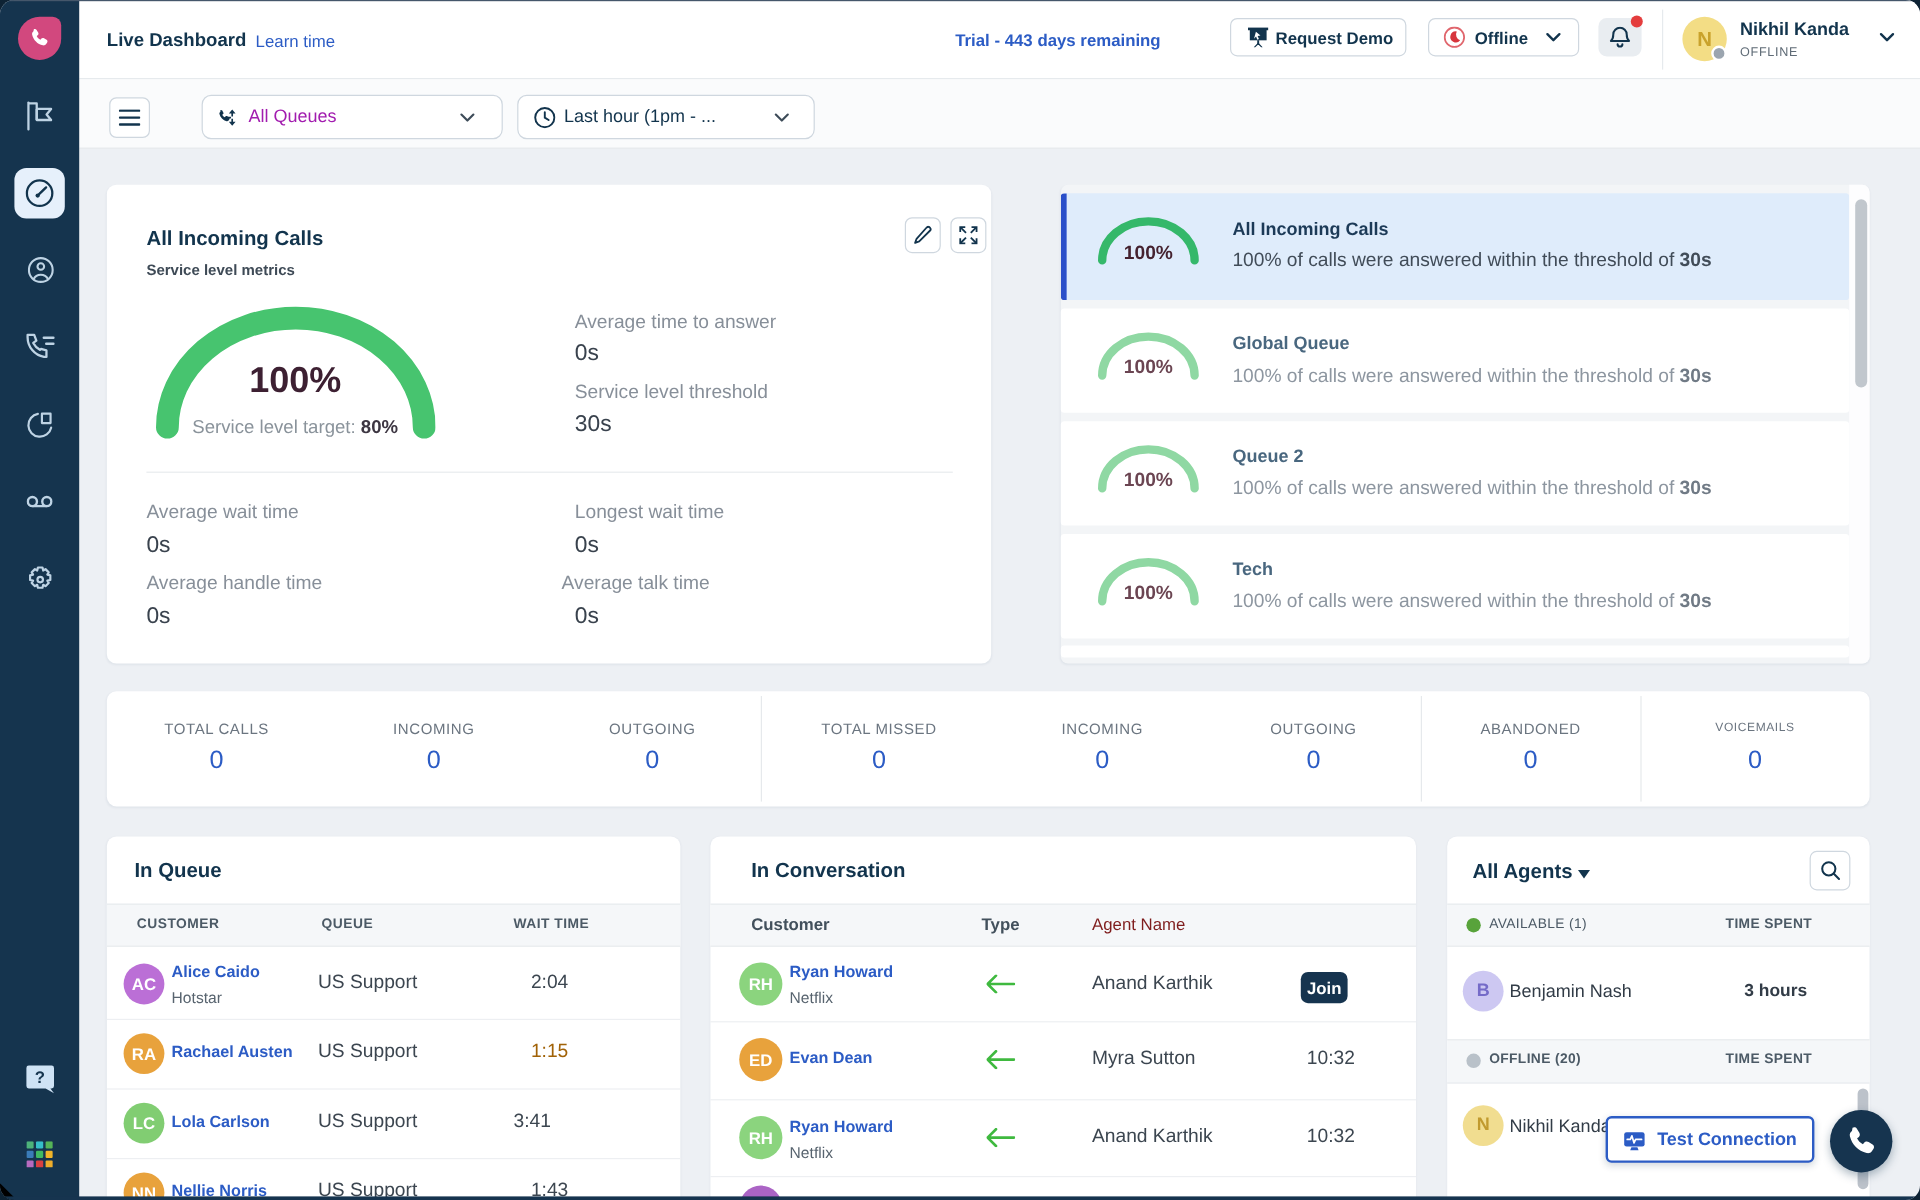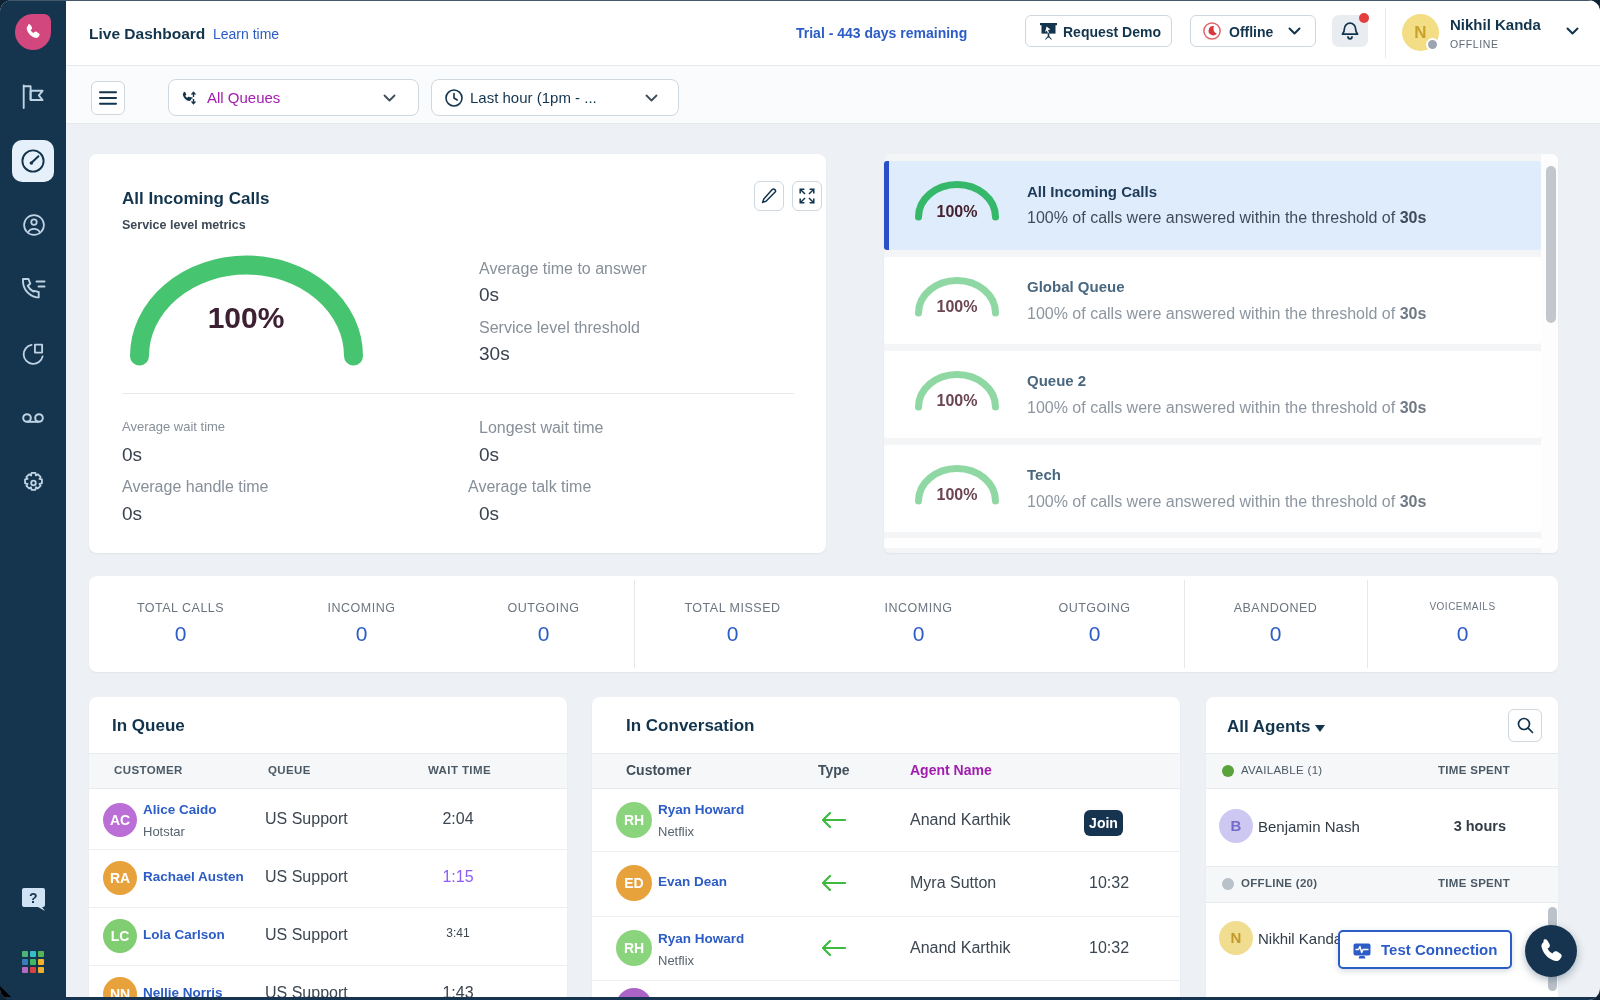--- a/index.html
+++ b/index.html
@@ -189,27 +189,28 @@
         <path d="M1.5 14.5 L6 10"></path>
         <path d="M14.8 10.6 v4.2 h-4.2"></path>
         <path d="M14.5 14.5 L10 10"></path>
       </g>
     </svg>
 
 <svg class="abs" style="left:130px;top:246px" width="233" height="122" viewBox="0 0 233 122">
       <path d="M 9.5 110 A 107 91 0 0 1 223.5 110" fill="none" stroke="#47c46f" stroke-width="19" stroke-linecap="round"></path>
     </svg>
 <div class="abs" style="left:129px;top:301px;width:234px;text-align:center;font-size:30px;font-weight:bold;color:#3d2032">100%</div>
+<div class="abs" style="left:29px;top:348px;width:434px;text-align:center;font-size:15.5px;color:#8a939b">Service level target: <span style="color:#3d3642;font-weight:bold">80%</span></div>
 
 <div class="abs glabel" style="left:479px;top:260px;font-size:16px">Average time to answer</div>
 <div class="abs" style="left:479px;top:284px;font-size:19px;color:#39424d">0s</div>
 <div class="abs glabel" style="left:479px;top:319px;font-size:16px">Service level threshold</div>
 <div class="abs" style="left:479px;top:343px;font-size:19px;color:#39424d">30s</div>
 <div class="abs" style="left:122px;top:393px;width:672px;height:1px;background:#e8ebee"></div>
-<div class="abs glabel" style="left:122px;top:419px;font-size:13px">Average wait time</div>
+<div class="abs glabel" style="left:122px;top:419px;font-size:16px">Average wait time</div>
 <div class="abs" style="left:122px;top:444px;font-size:19px;color:#39424d">0s</div>
 <div class="abs glabel" style="left:479px;top:419px;font-size:16px">Longest wait time</div>
 <div class="abs" style="left:479px;top:444px;font-size:19px;color:#39424d">0s</div>
 <div class="abs glabel" style="left:122px;top:478px;font-size:16px">Average handle time</div>
 <div class="abs" style="left:122px;top:503px;font-size:19px;color:#39424d">0s</div>
 <div class="abs glabel" style="left:468px;top:478px;font-size:16px">Average talk time</div>
 <div class="abs" style="left:479px;top:503px;font-size:19px;color:#39424d">0s</div>
 
 <div class="card" style="left:884px;top:154px;width:674px;height:399px;border-radius:6px;background:#f3f5f7"></div>
 
@@ -283,38 +284,38 @@
 
 <div class="abs" style="left:103px;top:803px;width:34px;height:34px;border-radius:50%;background:#bb6fd6;color:#fff;text-align:center;line-height:34px;font-size:14px;font-weight:bold">AC</div>
 <div class="abs blue" style="left:143px;top:802px;font-size:13.5px;font-weight:bold">Alice Caido</div>
 <div class="abs" style="left:143px;top:824px;font-size:13px;color:#58646f">Hotstar</div>
 <div class="abs" style="left:265px;top:810px;font-size:16px;color:#3c4650">US Support</div>
 <div class="abs" style="left:428px;top:810px;width:60px;text-align:center;font-size:16px;color:#3c4650">2:04</div>
 
 <div class="abs" style="left:103px;top:861px;width:34px;height:34px;border-radius:50%;background:#e8a23c;color:#fff;text-align:center;line-height:34px;font-size:14px;font-weight:bold">RA</div>
 <div class="abs blue" style="left:143px;top:869px;font-size:13.5px;font-weight:bold">Rachael Austen</div>
 <div class="abs" style="left:265px;top:868px;font-size:16px;color:#3c4650">US Support</div>
-<div class="abs" style="left:428px;top:868px;width:60px;text-align:center;font-size:16px;color:#8b5cf6">1:15</div>
+<div class="abs" style="left:428px;top:868px;width:60px;text-align:center;font-size:16px;color:#a16207">1:15</div>
 
 <div class="abs" style="left:103px;top:919px;width:34px;height:34px;border-radius:50%;background:#81cd72;color:#fff;text-align:center;line-height:34px;font-size:14px;font-weight:bold">LC</div>
 <div class="abs blue" style="left:143px;top:927px;font-size:13.5px;font-weight:bold">Lola Carlson</div>
 <div class="abs" style="left:265px;top:926px;font-size:16px;color:#3c4650">US Support</div>
-<div class="abs" style="left:428px;top:926px;width:60px;text-align:center;font-size:12px;color:#3c4650">3:41</div>
+<div class="abs" style="left:428px;top:926px;width:60px;text-align:left;font-size:16px;color:#3c4650">3:41</div>
 
 <div class="abs" style="left:103px;top:977px;width:34px;height:34px;border-radius:50%;background:#e8a23c;color:#fff;text-align:center;line-height:34px;font-size:14px;font-weight:bold">NN</div>
 <div class="abs blue" style="left:143px;top:985px;font-size:13.5px;font-weight:bold">Nellie Norris</div>
 <div class="abs" style="left:265px;top:984px;font-size:16px;color:#3c4650">US Support</div>
 <div class="abs" style="left:428px;top:984px;width:60px;text-align:center;font-size:16px;color:#3c4650">1:43</div>
 
 <div class="card" style="left:592px;top:697px;width:588px;height:303px;border-radius:8px 8px 0 0"></div>
 <div class="abs navy" style="left:626px;top:716px;font-size:17px;font-weight:bold">In Conversation</div>
 <div class="abs" style="left:592px;top:753px;width:588px;height:36px;background:#f5f7f9;border-top:1px solid #e8ebee;border-bottom:1px solid #e8ebee"></div>
 <div class="abs" style="left:626px;top:762px;font-size:14px;font-weight:bold;color:#42505c">Customer</div>
 <div class="abs" style="left:818px;top:762px;font-size:14px;font-weight:bold;color:#42505c">Type</div>
-<div class="abs" style="left:910px;top:762px;font-size:14px;font-weight:bold;color:#a21caf">Agent Name</div>
+<div class="abs" style="left:910px;top:762px;font-size:14px;font-weight:normal;color:#7f1d1d">Agent Name</div>
 <div class="abs" style="left:592px;top:851px;width:588px;height:1px;background:#edeff2"></div>
 <div class="abs" style="left:592px;top:916px;width:588px;height:1px;background:#edeff2"></div>
 <div class="abs" style="left:592px;top:980px;width:588px;height:1px;background:#edeff2"></div>
 
 <div class="abs" style="left:616px;top:802px;width:36px;height:36px;border-radius:50%;background:#8bd47e;color:#fff;text-align:center;line-height:36px;font-size:14px;font-weight:bold">RH</div>
 <div class="abs blue" style="left:658px;top:802px;font-size:13.5px;font-weight:bold">Ryan Howard</div>
 <div class="abs" style="left:658px;top:824px;font-size:13px;color:#58646f">Netflix</div>
 <svg class="abs" style="left:822px;top:812px" width="24" height="16" viewBox="0 0 24 16">
       <path d="M8 1 L1 8 L8 15 M1 8 H23" fill="none" stroke="#3fb93f" stroke-width="2.2" stroke-linecap="round" stroke-linejoin="round"></path>
     </svg>

